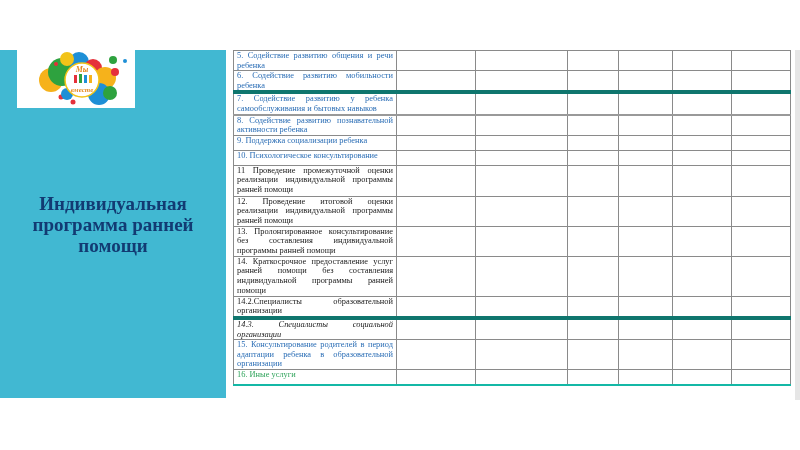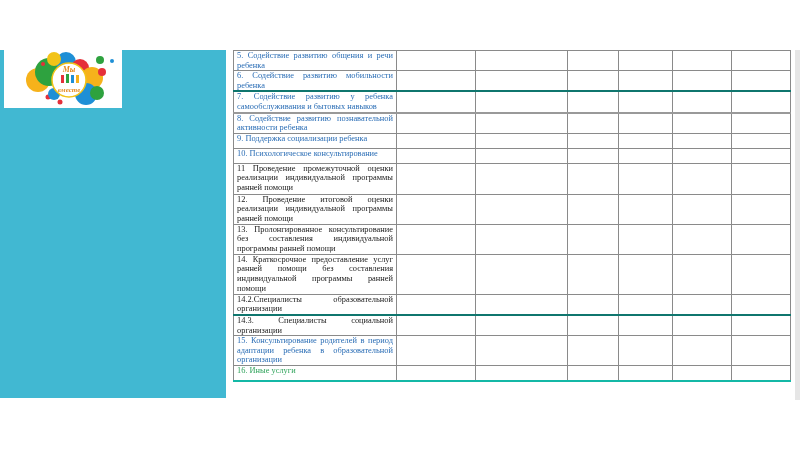--- a/index.html
+++ b/index.html
@@ -6,21 +6,21 @@
     body {
       width: 800px; height: 450px; position: relative; overflow: hidden;
       background: #ffffff;
       font-family: "Liberation Serif", serif;
     }
     .left-panel {
       position: absolute; left: 0; top: 50px; width: 226px; height: 348px;
       background: #41b8d2;
     }
     .logo-box {
-      position: absolute; left: 4px; top: 0px; width: 118px; height: 58px;
+      position: absolute; left: 17px; top: 0px; width: 118px; height: 58px;
       background: #ffffff;
       overflow: hidden;
     }
     .logo-box svg { width: 118px; height: 58px; display: block; }
     .panel-title {
       position: absolute; left: 0; top: 143px; width: 226px;
       text-align: center; color: #123b73;
       font-family: "Liberation Serif", serif;
       font-weight: bold; font-size: 19px; line-height: 21px;
     }
@@ -40,21 +40,21 @@
       border: 1px solid #8a8a8a;
       padding: 0 3px;
       vertical-align: top;
       text-align: justify;
       text-align-last: left;
       overflow: hidden;
     }
     table.grid td.label { color: #1a1a1a; }
     table.grid td.label.blue { color: #2a6db5; }
     table.grid td.label.green { color: #2ea35a; }
-    table.grid tr.thick-top td { border-top: 2px solid #0f766e; }
+    table.grid tr.thick-top td { border-top: 4px solid #0f766e; }
     table.grid tr.grey-top td { border-top: 2px solid #999; }
     table.grid tr.last td { border-bottom: 2px solid #14b8a6; }
   </style>
 </head>
 <body>
 
 <div class="left-panel">
   <div class="logo-box">
     <svg viewBox="0 0 118 58">
       <circle cx="34" cy="30" r="12" fill="#f6b21b"></circle>
@@ -74,20 +74,21 @@
       <circle cx="50" cy="44" r="6" fill="#1e8fd6"></circle>
       <circle cx="65" cy="30" r="17" fill="#ffffff" stroke="#f2c318" stroke-width="1.5"></circle>
       <text x="65" y="22" text-anchor="middle" font-size="8" font-style="italic" font-weight="bold" fill="#e58a1f" font-family="Liberation Serif, serif">Мы</text>
       <rect x="57" y="25" width="3" height="8" fill="#e5303a"></rect>
       <rect x="62" y="24" width="3" height="9" fill="#2ea23f"></rect>
       <rect x="67" y="25" width="3" height="8" fill="#1e8fd6"></rect>
       <rect x="72" y="25" width="3" height="8" fill="#f6b21b"></rect>
       <text x="65" y="42" text-anchor="middle" font-size="7" font-style="italic" font-weight="bold" fill="#e58a1f" font-family="Liberation Serif, serif">вместе</text>
     </svg>
   </div>
+  <div class="panel-title">Индивидуальная программа ранней помощи</div>
 </div>
 
 <div class="right-strip"></div>
 
 <table class="grid">
   <colgroup>
     <col style="width:163px">
     <col style="width:79px">
     <col style="width:92px">
     <col style="width:51px">
@@ -188,21 +189,21 @@
       </tr>
       <tr style="height: 20px;">
         <td class="label">14.2.Специалисты образовательной организации</td>
         <td></td>
         <td></td>
         <td></td>
         <td></td>
         <td></td>
         <td></td>
       </tr>
-      <tr class="thick-top" style="height: 20px;">
+      <tr class="thick-top" style="height: 20px; font-style: italic;">
         <td class="label">14.3. Специалисты социальной организации</td>
         <td></td>
         <td></td>
         <td></td>
         <td></td>
         <td></td>
         <td></td>
       </tr>
       <tr style="height: 28px;">
         <td class="label blue">15. Консультирование родителей в период адаптации ребенка в образовательной организации</td>

